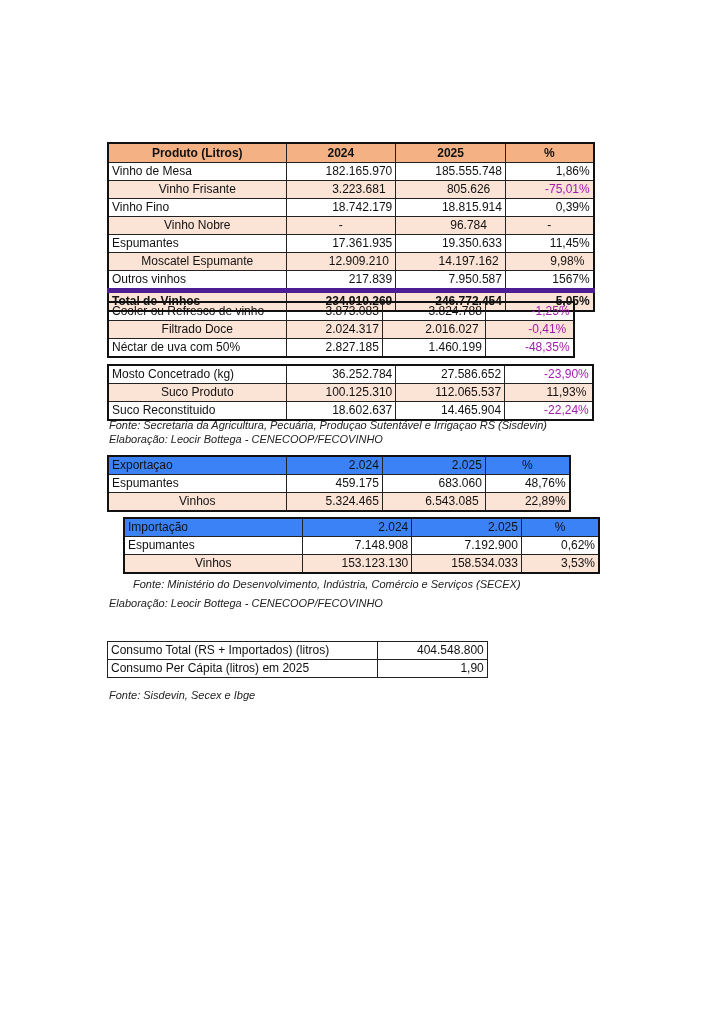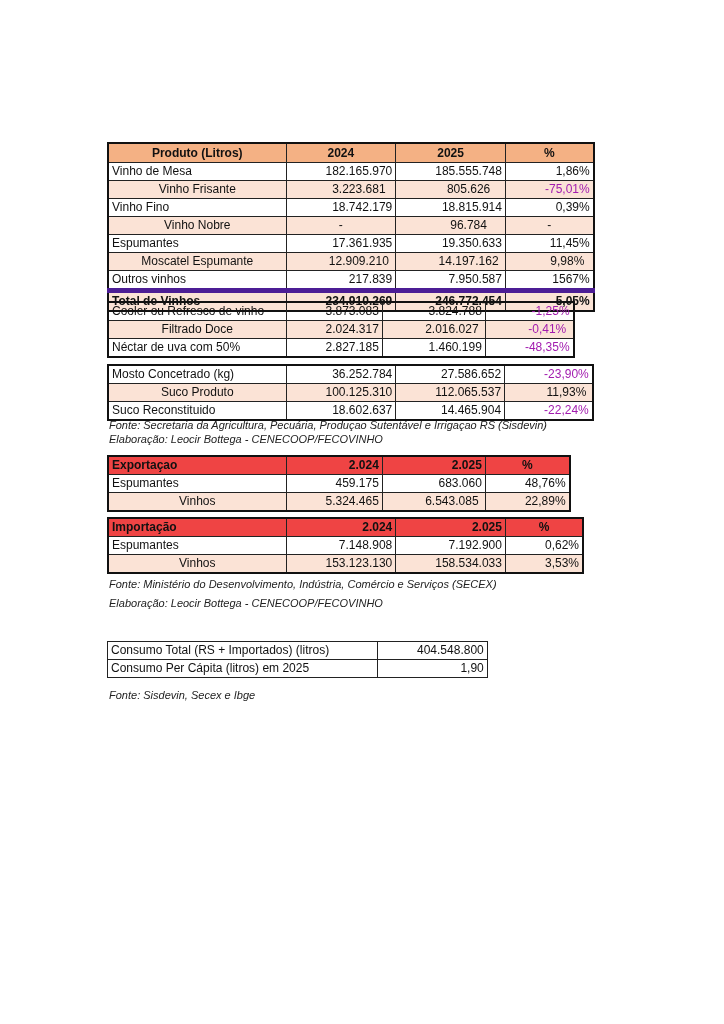--- a/index.html
+++ b/index.html
@@ -11,21 +11,21 @@
   col.c1 { width:178px; } col.c2 { width:93px; } col.c3 { width:103px; } col.c4 { width:62px; }
   .hdr td { background:#f4b184; font-weight:bold; height:18px; }
   .hdr td.ctr { text-align:center; }
   .num { text-align:right;padding-left:39px; }
   .ctr { text-align:center; }
   .alt td { background:#fbe3d6;text-align:center; }
   .tot td { background:#fbe3d6; font-weight:bold; }
   .neg { color:#a21caf; }
   .note { position:absolute; left:109px; font-size:11px; font-style:italic; color:#222; white-space:nowrap; }
   .bold td { font-weight:normal; }
-  .sec-hdr td { background:#ef4444; font-weight:bold; }
+  .sec-hdr td { background:#3b82f6; font-weight:normal; }
 </style>
 </head>
 <body>
 
 <table class="tbl" style="top:142px;border-radius:31px;">
   <colgroup>
       <col class="c1">
       <col class="c2">
       <col class="c3">
       <col class="c4">
@@ -177,21 +177,21 @@
       </tr>
       <tr class="alt">
         <td>Vinhos</td>
         <td class="num">5.324.465</td>
         <td class="num">6.543.085</td>
         <td class="num">22,89%</td>
       </tr>
     </tbody>
 </table>
 
-<table class="tbl" style="top:517px;">
+<table class="tbl" style="top:517px;margin-left:16px;">
   <colgroup>
       <col class="c1">
       <col class="c2">
       <col class="c3">
       <col class="c4">
     </colgroup>
   <tbody>
       <tr class="sec-hdr">
     <td>Importação</td>
     <td class="num">2.024</td>
@@ -208,21 +208,21 @@
       </tr>
       <tr class="alt">
         <td>Vinhos</td>
         <td class="num">153.123.130</td>
         <td class="num">158.534.033</td>
         <td class="num">3,53%</td>
       </tr>
     </tbody>
 </table>
 
-<div class="note" style="top:578px;">Fonte: Ministério do Desenvolvimento, Indústria, Comércio e Serviços (SECEX)</div>
+<div class="note" style="top:578px;margin-left:24px;">Fonte: Ministério do Desenvolvimento, Indústria, Comércio e Serviços (SECEX)</div>
 <div class="note" style="top:597px;">Elaboração: Leocir Bottega - CENECOOP/FECOVINHO</div>
 
 <table style="top:629px; border:1px solid #222;margin-top:12px;">
   <colgroup>
       <col style="width:270px">
       <col style="width:102px">
     </colgroup>
   <tbody>
       <tr>
     <td>Consumo Total (RS + Importados) (litros)</td>

